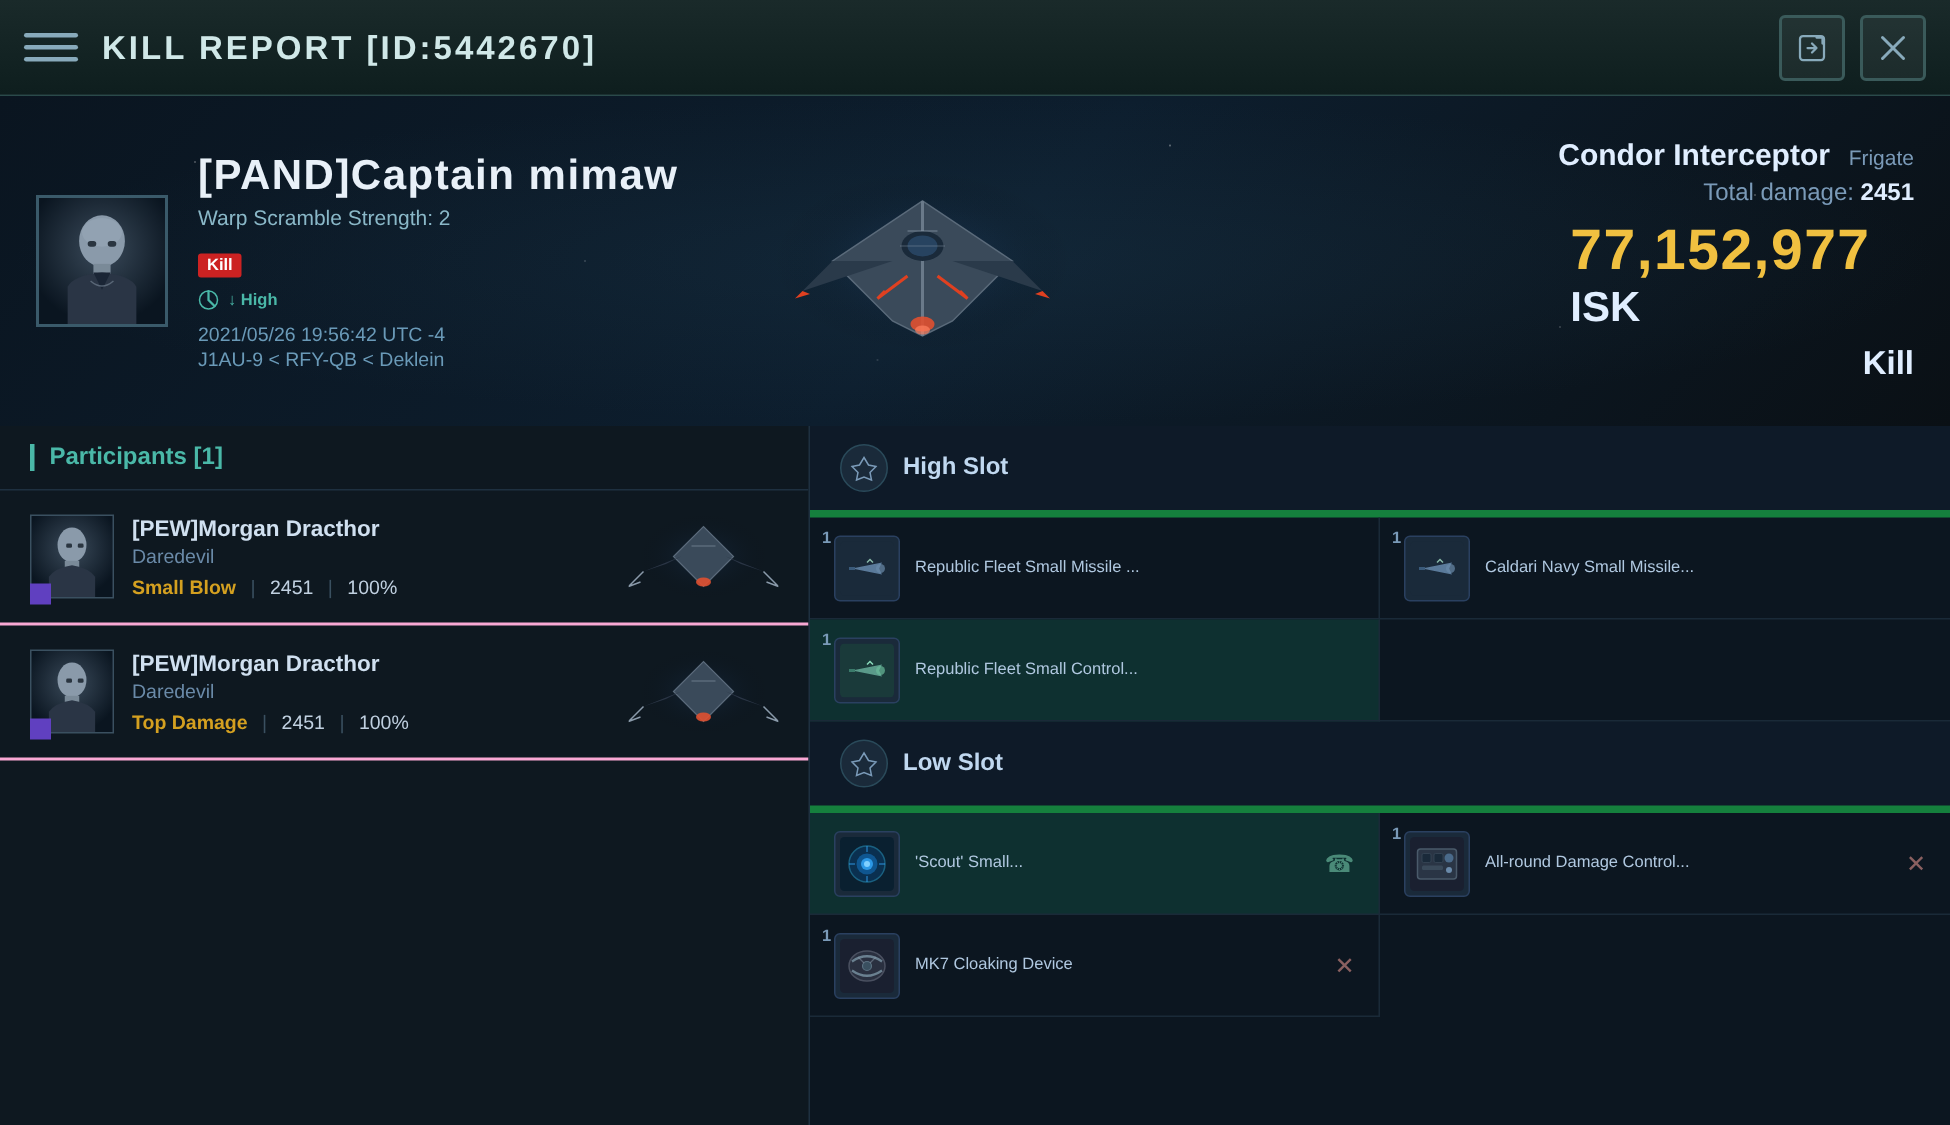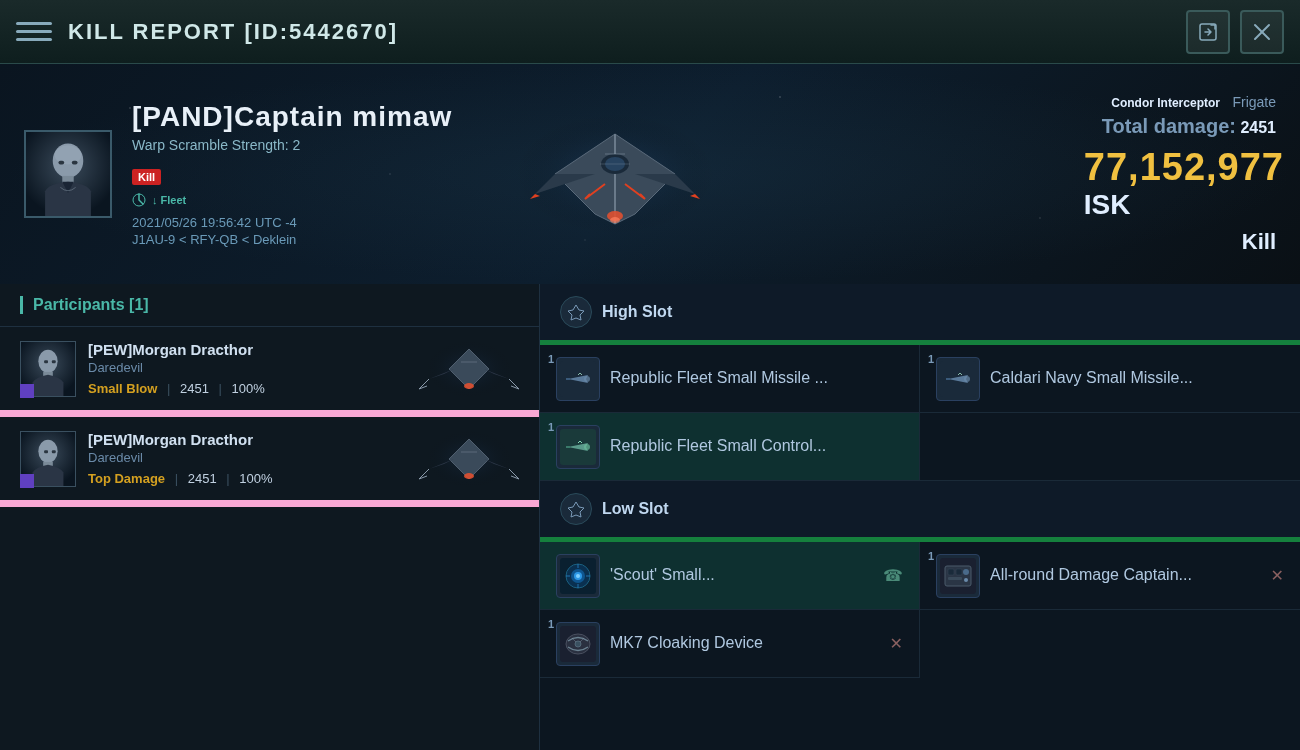--- a/index.html
+++ b/index.html
@@ -175,35 +175,34 @@
     
     .hero-stats {
       position: absolute;
       right: 24px;
       top: 50%;
       transform: translateY(-50%);
       text-align: right;
       z-index: 1;
     }
     .ship-name {
-      font-size: 12px;
+      font-size: 20px;
       font-weight: 700;
       color: #e0eeff;
     }
     .ship-type {
       font-size: 14px;
       color: #7a9ab8;
       font-weight: 400;
       margin-left: 8px;
     }
     .damage-label {
-      font-size: 20px;
+      font-size: 16px;
       color: #7a9ab8;
       margin-top: 6px;
-      font-weight: bold;
     }
     .damage-value {
       font-size: 16px;
       color: #e0eeff;
       font-weight: 700;
     }
     .isk-value {
       font-size: 38px;
       font-weight: 900;
       color: #f0c040;
@@ -248,21 +247,21 @@
       font-weight: 600;
       color: #4ab8a8;
       border-left: 3px solid #4ab8a8;
       padding-left: 10px;
     }
 
     .participant-row {
       display: flex;
       align-items: center;
       padding: 12px 20px;
-      border-bottom: 7px solid #f9a8d4;
+      border-bottom: 2px solid #f9a8d4;
       position: relative;
       min-height: 90px;
     }
     .participant-avatar {
       width: 56px;
       height: 56px;
       background: linear-gradient(135deg, #2a3a4a, #1a2030);
       border: 1px solid #3a5060;
       flex-shrink: 0;
       overflow: hidden;
@@ -390,21 +389,21 @@
       border: 1px solid #2a4060;
       border-radius: 4px;
       flex-shrink: 0;
       display: flex;
       align-items: center;
       justify-content: center;
       overflow: hidden;
     }
     .item-name {
       margin-left: 10px;
-      font-size: 16px;
+      font-size: 11px;
       color: #b0c8e0;
       line-height: 1.3;
       flex: 1;
     }
     .item-delete {
       color: #8a6060;
       font-size: 16px;
       cursor: pointer;
       margin-left: 6px;
     }
@@ -496,21 +495,21 @@
     <div class="pilot-name">[PAND]Captain mimaw</div>
     <div class="pilot-sub">Warp Scramble Strength: 2</div>
     <div style="margin-top:8px;">
       <span class="kill-badge">Kill</span>
     </div>
     <div style="margin-top:8px; display:flex; align-items:center; gap:6px;">
       <svg width="14" height="14" viewBox="0 0 14 14">
         <path d="M7 1 L7 7 L11 11" stroke="#4ab8a8" stroke-width="1.5" stroke-linecap="round" fill="none"></path>
         <circle cx="7" cy="7" r="6" stroke="#4ab8a8" stroke-width="1" fill="none"></circle>
       </svg>
-      <span style="color:#4ab8a8; font-size:11px; font-weight:600;">↓ Fleet</span>
+      <span style="color:#4ab8a8; font-size:11px; font-weight:600;">↓ High</span>
     </div>
     <div class="kill-time">2021/05/26 19:56:42 UTC -4</div>
     <div class="kill-location">J1AU-9 &lt; RFY-QB &lt; Deklein</div>
   </div>
 
   <div class="ship-area">
     <svg class="ship-svg" viewBox="0 0 280 180">
       <defs>
         <radialGradient id="shipGlow" cx="50%" cy="50%" r="50%">
           <stop offset="0%" stop-color="#3060a0" stop-opacity="0.3"></stop>
@@ -778,21 +777,21 @@
               <rect width="36" height="36" rx="3" fill="#1a2030"></rect>
 
               <rect x="5" y="8" width="26" height="20" rx="2" fill="#2a3545" stroke="#4a5a6a" stroke-width="1"></rect>
               <rect x="8" y="11" width="6" height="6" rx="1" fill="#1a2a3a" stroke="#3a4a5a" stroke-width="0.5"></rect>
               <rect x="16" y="11" width="6" height="6" rx="1" fill="#1a2a3a" stroke="#3a4a5a" stroke-width="0.5"></rect>
               <rect x="8" y="19" width="14" height="3" rx="1" fill="#3a4a5a"></rect>
               <circle cx="26" cy="14" r="3" fill="#4a6a8a"></circle>
               <circle cx="26" cy="22" r="2" fill="#6a8aaa"></circle>
             </svg>
           </div>
-          <div class="item-name">All-round Damage Captain...</div>
+          <div class="item-name">All-round Damage Control...</div>
           <span class="item-delete">✕</span>
         </div>
 
         <div class="slot-item">
           <span class="item-qty">1</span>
           <div class="item-icon">
             <svg width="36" height="36" viewBox="0 0 36 36">
               <rect width="36" height="36" rx="3" fill="#1a2030"></rect>
 
               <ellipse cx="18" cy="18" rx="12" ry="10" fill="#2a3040" stroke="#4a5060" stroke-width="1"></ellipse>

